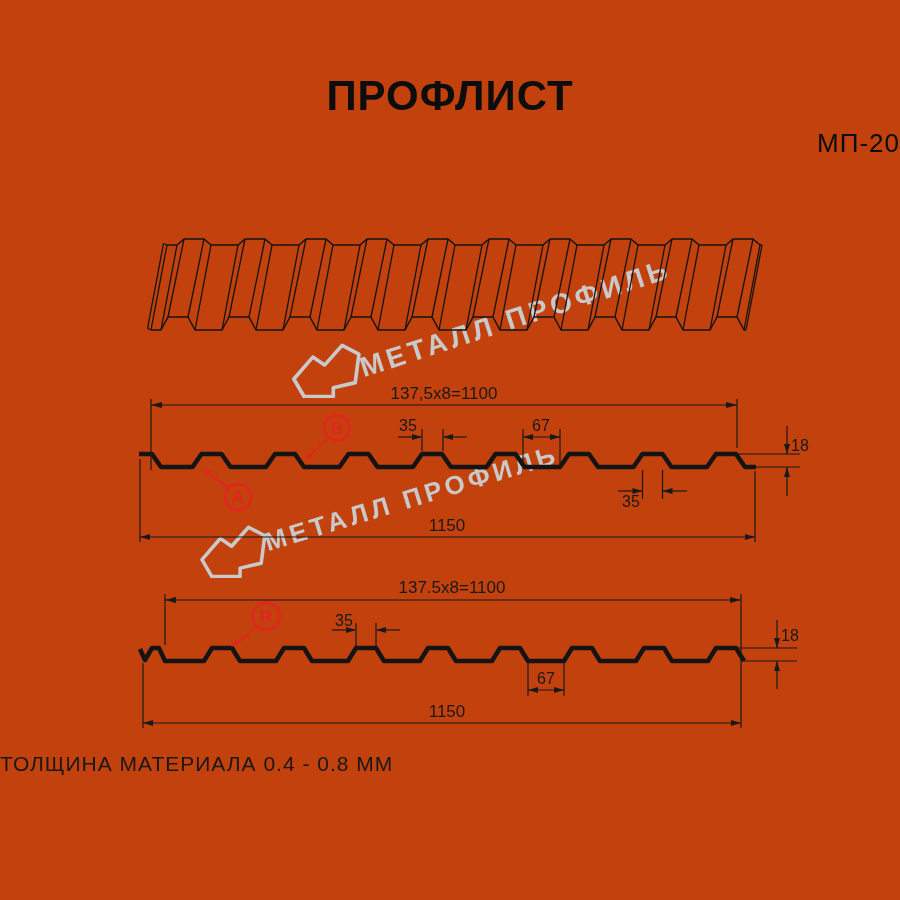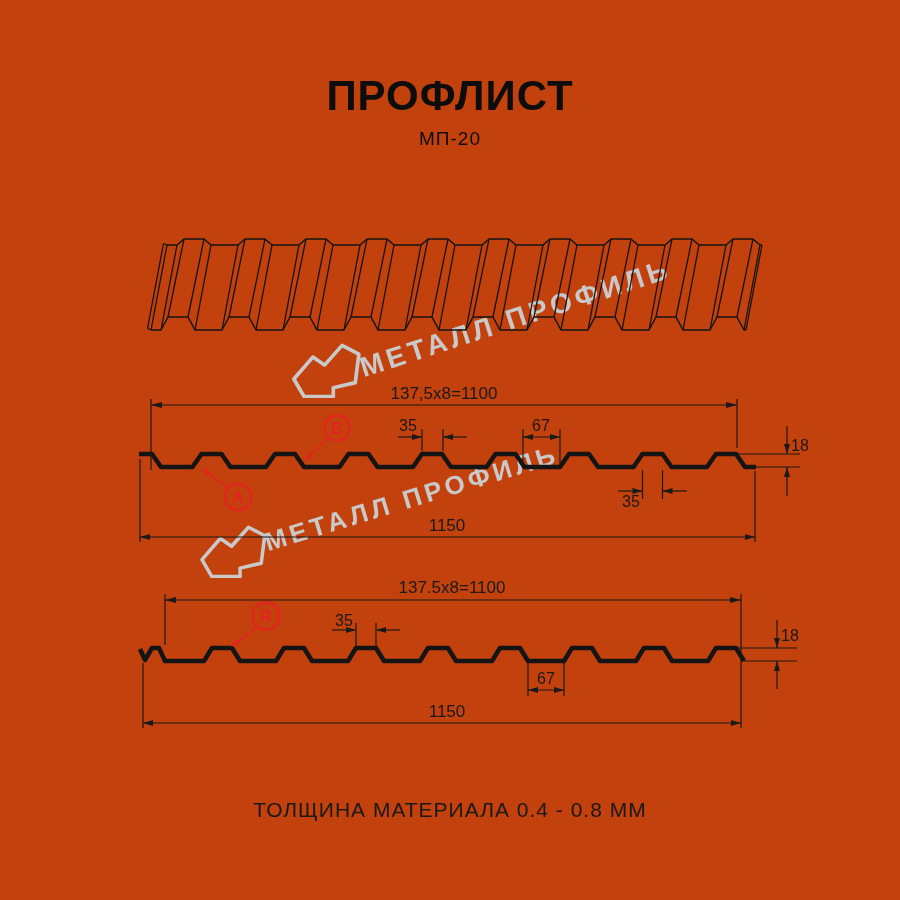--- a/index.html
+++ b/index.html
@@ -1,22 +1,22 @@
 <!DOCTYPE html>
 <html><head>
 <meta charset="utf-8">
 <style>
   html,body{margin:0;padding:0;background:#ffffff;}
   .page{position:relative;width:900px;height:900px;background:#c2410c;overflow:hidden;
         font-family:"Liberation Sans",sans-serif;}
   .title{position:absolute;left:0;top:72px;width:900px;text-align:center;
          font-size:42px;font-weight:bold;letter-spacing:1px;color:#0d0d0d;}
-  .subtitle{position:absolute;left:0;top:128px;width:900px;text-align:center;
-         font-size:19px;font-weight:500;letter-spacing:1px;color:#0d0d0d;}
-  .footer-note{position:absolute;left:0;top:798px;width:900px;text-align:center;
+  .subtitle{position:absolute;left:0;top:128px;width:900px;text-align:right;
+         font-size:26px;font-weight:500;letter-spacing:1px;color:#0d0d0d;}
+  .footer-note{position:absolute;left:0;top:752px;width:900px;
          font-size:21px;font-weight:500;letter-spacing:1px;color:#191919;}
   .wm-text{position:absolute;white-space:nowrap;color:#c9c9c9;font-weight:bold;
          transform-origin:left bottom;}
   .wm1{left:366px;top:352px;font-size:28px;letter-spacing:4px;transform:rotate(-18deg);}
   .wm2{left:270px;top:527px;font-size:26px;letter-spacing:4px;transform:rotate(-17deg);}
   .wm-logo{position:absolute;}
   svg text{font-family:"Liberation Sans",sans-serif;fill:#1a1a1a;}
   .dim{font-size:16px;}
   .dimL{font-size:17px;}
   .redletter{font-size:17px;font-weight:bold;fill:#e42420;}

